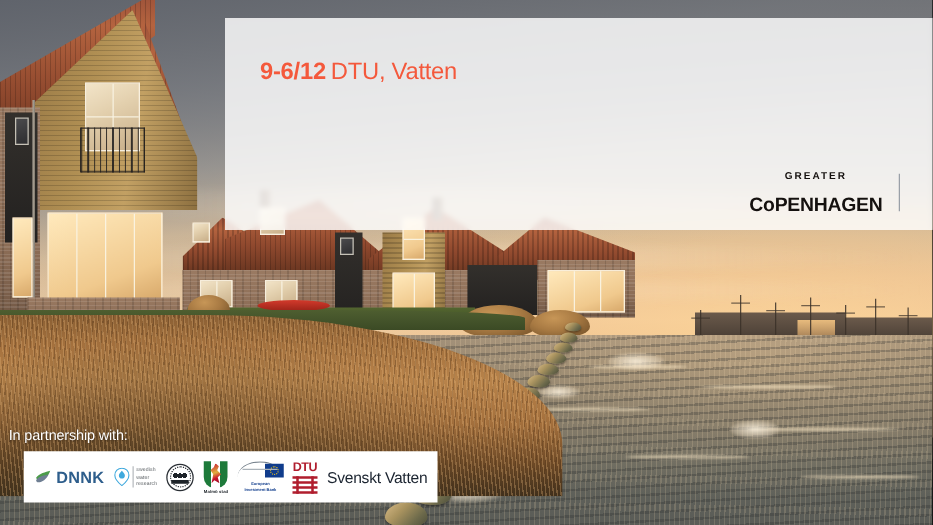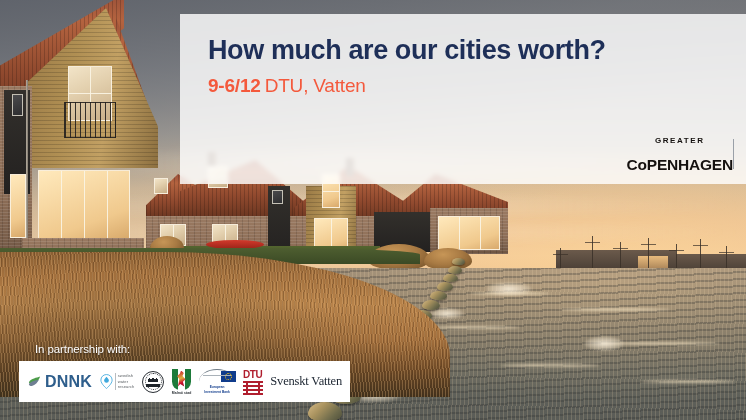--- a/index.html
+++ b/index.html
@@ -197,63 +197,64 @@
     letter-spacing: -0.2px;
     color: #f4593c;
     white-space: nowrap;
   }
   .dateline .d-bold { font-weight: 700; }
   .dateline .d-venue { font-weight: 400; margin-left: 4px; }
 
   
   .lockup {
     position: absolute;
-    right: 12px; bottom: 12px;
+    right: 26px; bottom: 12px;
     display: flex;
     align-items: center;
+    gap: 13px;
   }
   .gc-logo { text-align: center; line-height: 1; }
   .gc-top {
     font-size: 8px; font-weight: 700; letter-spacing: 1.6px; color: #15110f;
   }
   .gc-bot {
     margin-top: 12px;
     font-size: 15.5px; font-weight: 700; letter-spacing: -0.2px; color: #15110f;
   }
   .lockup-divider { width: 1px; height: 30px; background: #9aa0a8; }
   .danva-logo { display: flex; align-items: center; gap: 5px; }
   .danva-mark { width: 20px; height: 20px; }
   .danva-word {
     font-size: 19px; font-weight: 400; letter-spacing: 0.2px; color: #2a2a2c;
     font-family: "Liberation Sans", sans-serif;
   }
 
   
   .partnership-label {
     position: absolute;
-    left: 35px; top: 343px;
+    left: 7px; top: 343px;
     font-size: 11.5px;
     letter-spacing: -0.1px;
     color: #ffffff;
     text-shadow: 0 1px 2px rgba(0,0,0,0.55);
   }
   .partner-strip {
     position: absolute;
     left: 19px; top: 361px; width: 331px; height: 41px;
     background: #ffffff;
     display: flex;
     align-items: center;
     justify-content: space-between;
     padding: 0 8px;
   }
   .partner { display: flex; align-items: center; justify-content: center; flex: 0 0 auto; }
 
   
   .p-dnnk { gap: 3px; }
-  .dnnk-word { font-size: 16px; font-weight: 700; letter-spacing: 0.2px; color: #2e5e8c; }
+  .dnnk-word { font-size: 13px; font-weight: 700; letter-spacing: 0.2px; color: #2e5e8c; }
 
   
   .p-swr { gap: 2px; }
   .swr-text {
     font-size: 4.1px; line-height: 1.45; color: #5a5f63; letter-spacing: 0.1px;
     border-left: 0.5px solid #b8bcc0; padding-left: 2px;
   }
 
   
   .seal {
@@ -318,21 +319,21 @@
   .dtu-word { font-size: 10px; font-weight: 700; color: #b01e2e; letter-spacing: -0.3px; }
   .dtu-bars { width: 20px; height: 14px; position: relative; }
   .dtu-bar {
     position: absolute; left: 0; width: 20px; height: 2px; background: #b01e2e;
   }
   .dtu-tick { position: absolute; width: 2px; height: 14px; background: #b01e2e; }
 
   
   .sv-word {
     font-size: 12.5px; color: #1b2430; letter-spacing: -0.2px;
-    font-family: Liberation Serif, serif;
+    font-family: Liberation Sans, sans-serif;
   }
 </style>
 </head>
 <body>
 
 <div id="banner">
 
   <div class="photo">
 
     <div class="sky"></div>
@@ -458,21 +459,20 @@
 
     <div class="bank-top-grass"></div>
     <div class="bank">
       <div class="bank-texture"></div>
     </div>
 
   </div>
 
   <div class="panel">
     <div class="panel-inner">
-      <div class="headline">How much are our cities worth?</div>
       <div class="dateline">
         <span class="d-bold">9-6/12</span><span class="d-venue">DTU, Vatten</span>
       </div>
 
       <div class="lockup">
 
         <div class="gc-logo">
           <div class="gc-top">GREATER</div>
           <div class="gc-bot">CoPENHAGEN</div>
         </div>

